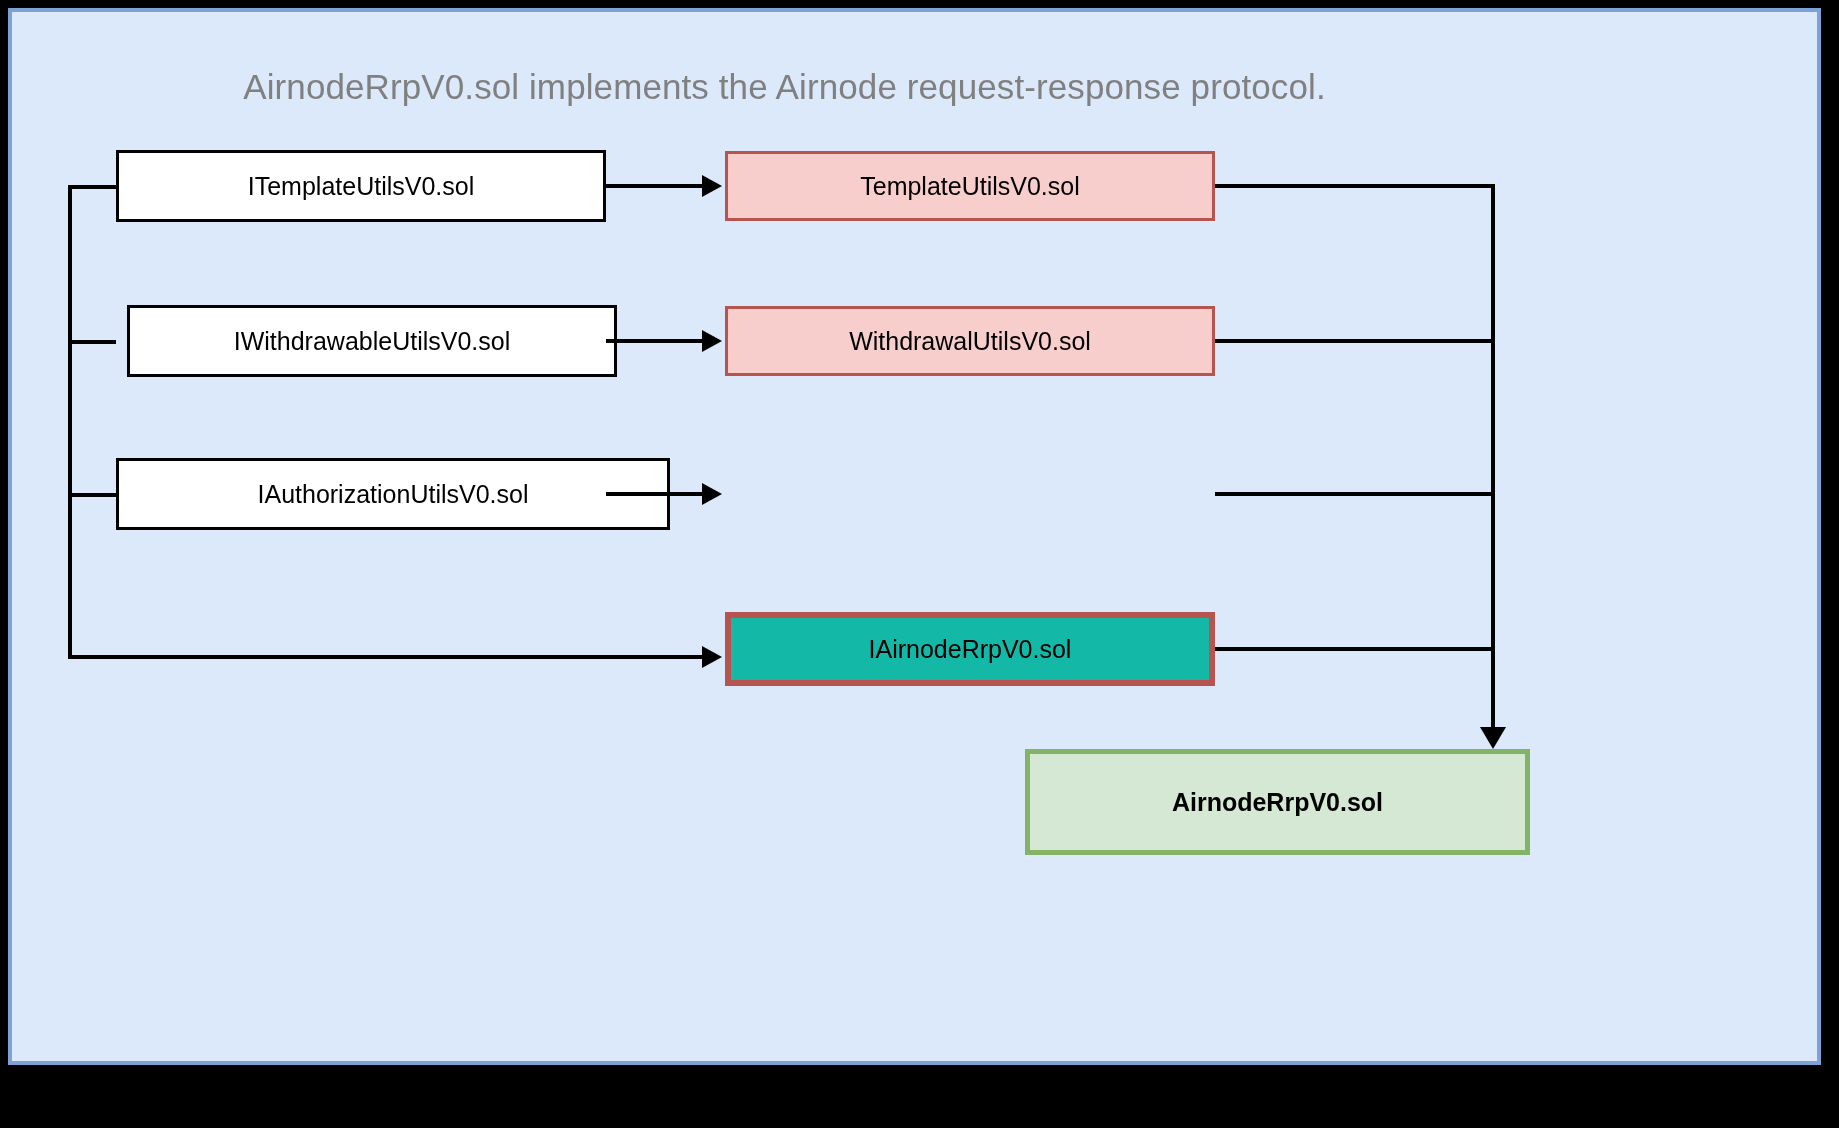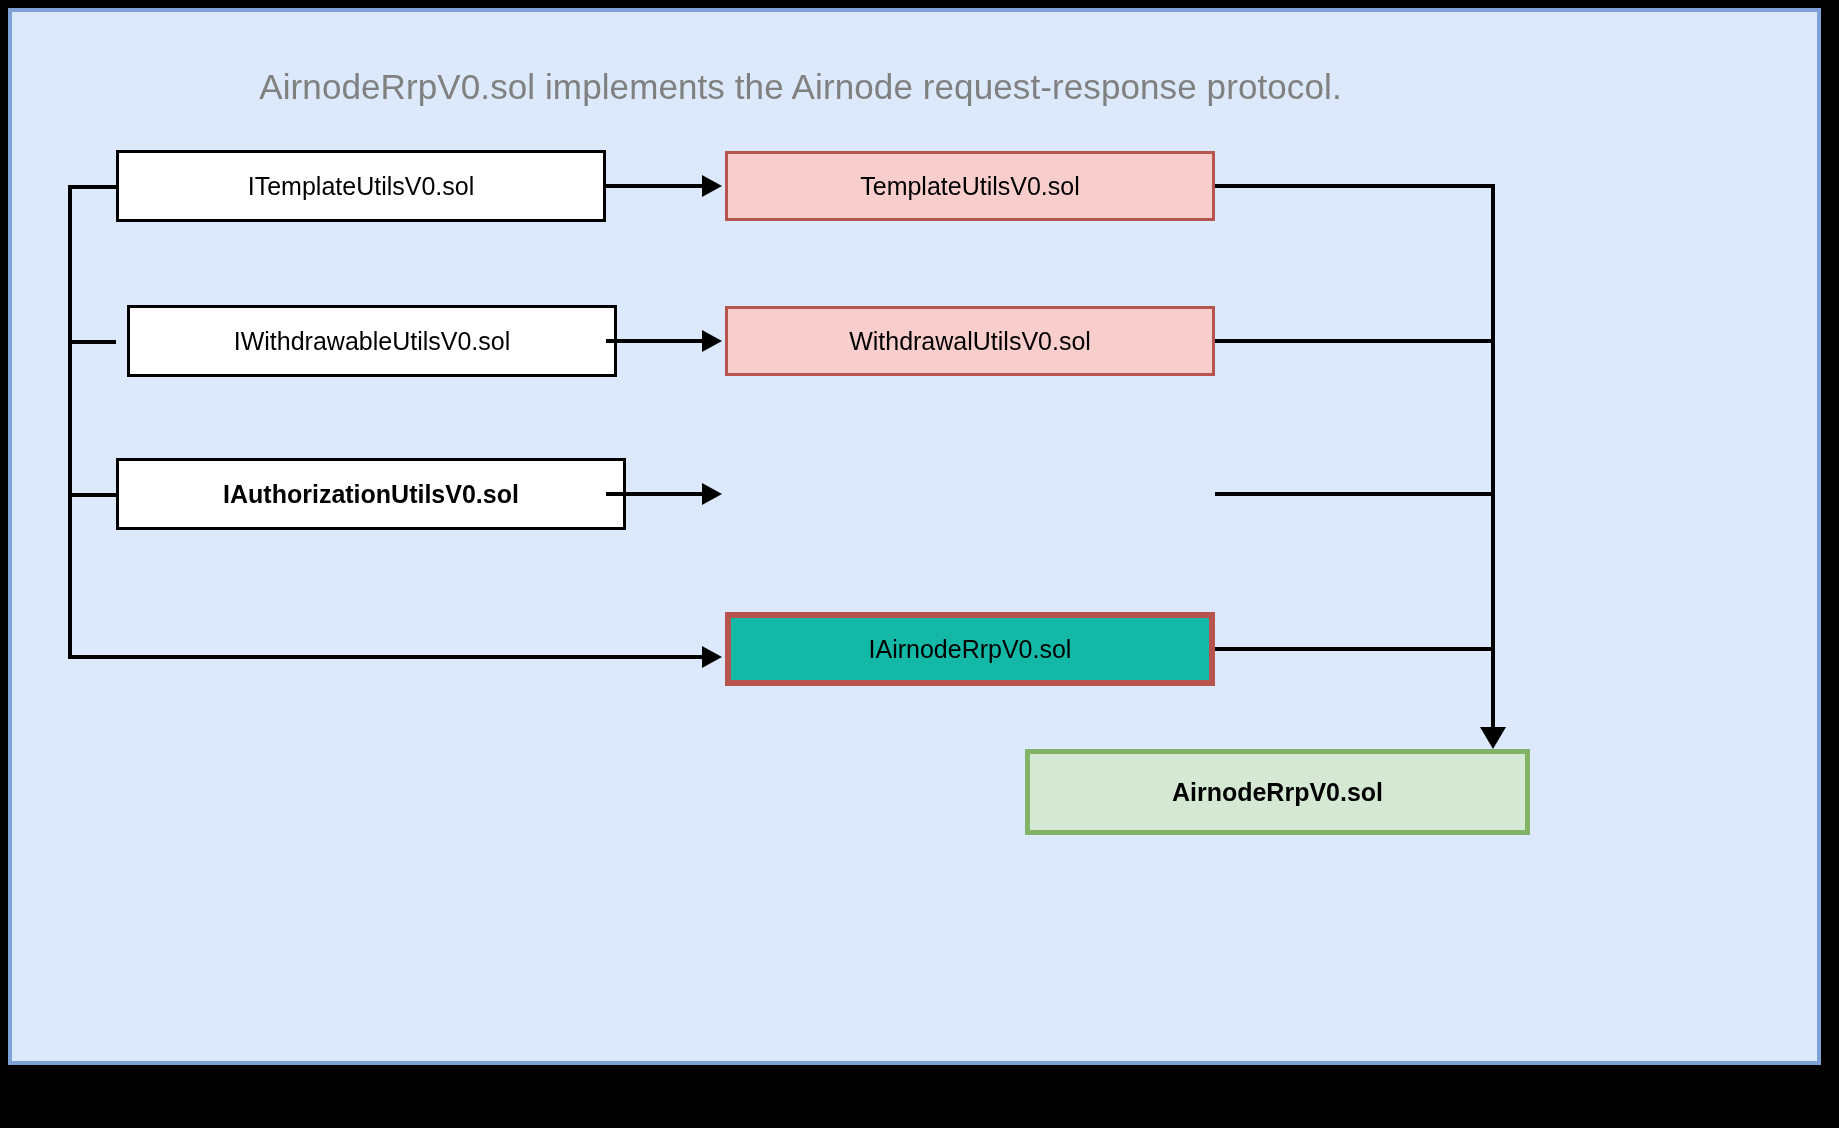--- a/index.html
+++ b/index.html
@@ -28,21 +28,21 @@
     top: 8px;
     width: 1813px;
     height: 1057px;
     background: #dce9fa;
     border: 4px solid #7ea2d6;
     box-sizing: border-box;
   }
 
   #diagram-title {
     position: absolute;
-    left: 16px;
+    left: 0;
     top: 55px;
     width: 1545px;
     text-align: center;
     font-size: 35px;
     color: #808080;
     white-space: nowrap;
     letter-spacing: .1px;
   }
 
   
@@ -130,35 +130,35 @@
 
     <div class="node iface" style="left:104px; top:293px; width:490px; height:72px;margin-left:11px;">
       <span>IWithdrawableUtilsV0.sol</span>
     </div>
     <div class="ln h" style="left:594px; top:327px; width:102px;"></div>
     <div class="arrow-r" style="left:690px; top:318px;"></div>
     <div class="node impl" style="left:713px; top:294px; width:490px; height:70px;justify-content:center;">
       <span>WithdrawalUtilsV0.sol</span>
     </div>
 
-    <div class="node iface" style="left:104px; top:446px; width:510px; height:72px;font-weight:bold;">
+    <div class="node iface" style="left:104px; top:446px; width:554px; height:72px;">
       <span>IAuthorizationUtilsV0.sol</span>
     </div>
     <div class="ln h" style="left:594px; top:480px; width:102px;"></div>
     <div class="arrow-r" style="left:690px; top:471px;"></div>
 
     <div class="node impl-strong" style="left:713px; top:600px; width:490px; height:74px;">
       <span>IAirnodeRrpV0.sol</span>
     </div>
 
     <div class="ln h" style="left:1203px; top:172px; width:280px;"></div>
     <div class="ln h" style="left:1203px; top:327px; width:280px;"></div>
     <div class="ln h" style="left:1203px; top:480px; width:280px;"></div>
     <div class="ln h" style="left:1203px; top:635px; width:280px;"></div>
     <div class="ln v" style="left:1479px; top:172px; height:547px;"></div>
     <div class="arrow-d" style="left:1468px; top:715px;"></div>
 
-    <div class="node target" style="left:1013px; top:737px; width:505px; height:86px;">
+    <div class="node target" style="left:1013px; top:737px; width:505px; height:106px;">
       <span>AirnodeRrpV0.sol</span>
     </div>
 
   </div>
 </div>
 
 </body></html>

